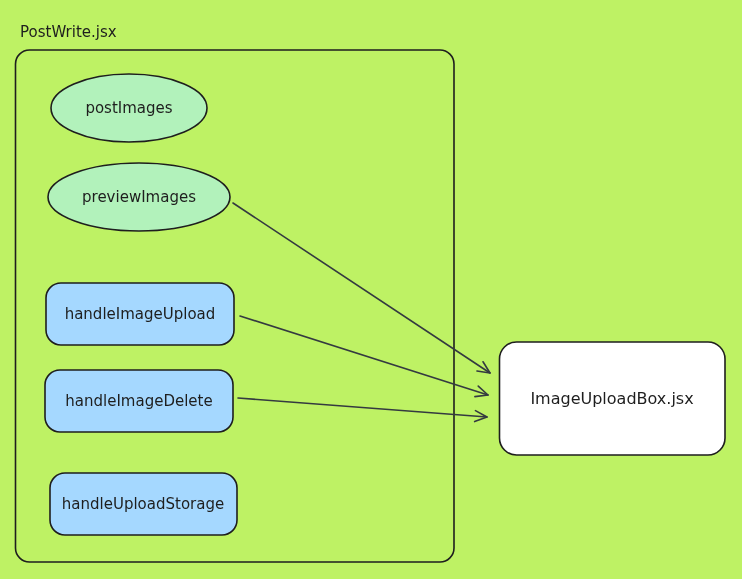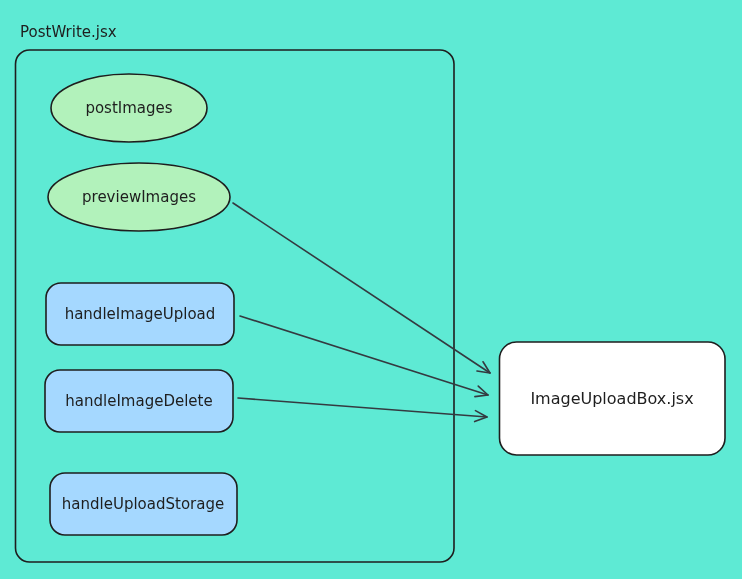--- a/index.html
+++ b/index.html
@@ -8,21 +8,21 @@
     background: #ffffff;
     width: 742px;
     height: 579px;
     overflow: hidden;
     font-family: "DejaVu Sans", sans-serif;
   }
   .stage {
     position: relative;
     width: 742px;
     height: 579px;
-    background: #5eead4;
+    background: #bef264;
   }
   svg { display: block; }
   .frame {
     fill: none;
     stroke: #1e1e1e;
     stroke-width: 1.6;
   }
   .shape {
     stroke: #1e1e1e;
     stroke-width: 1.6;

